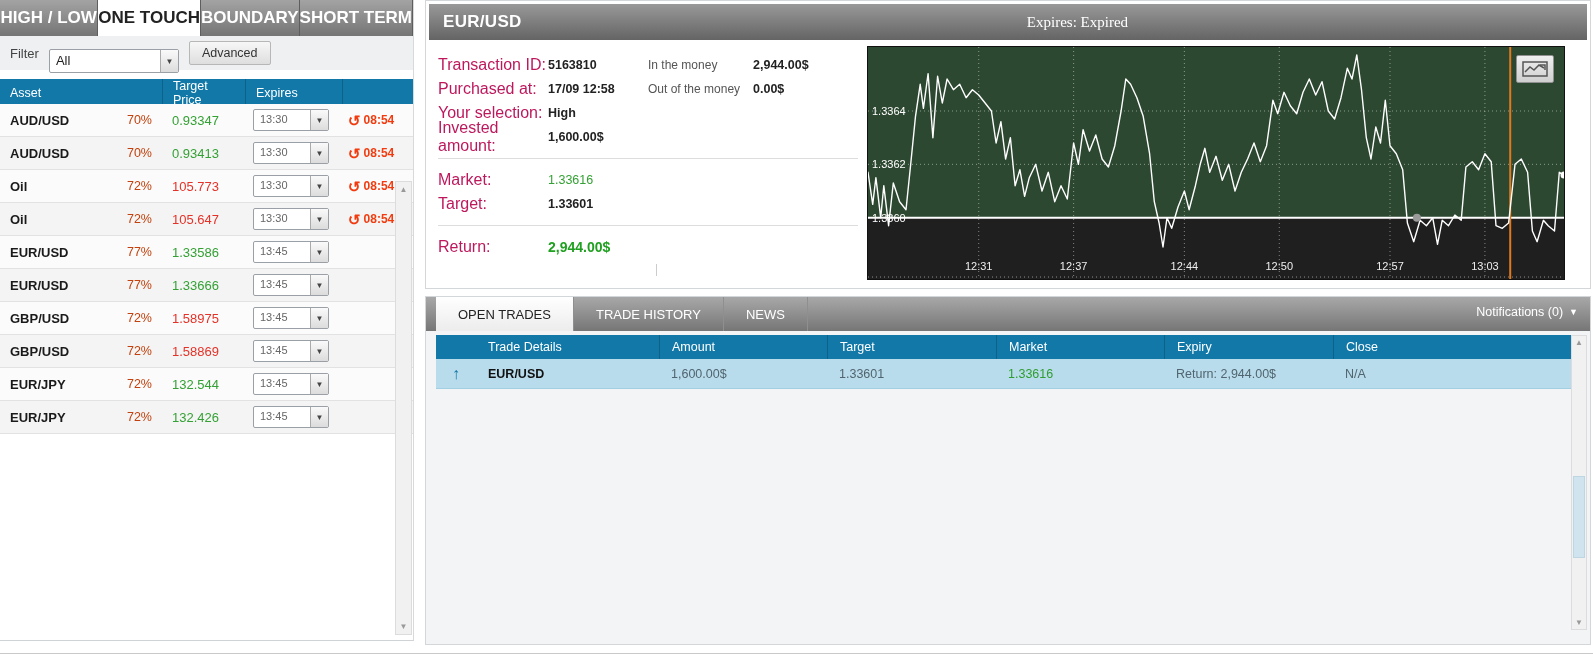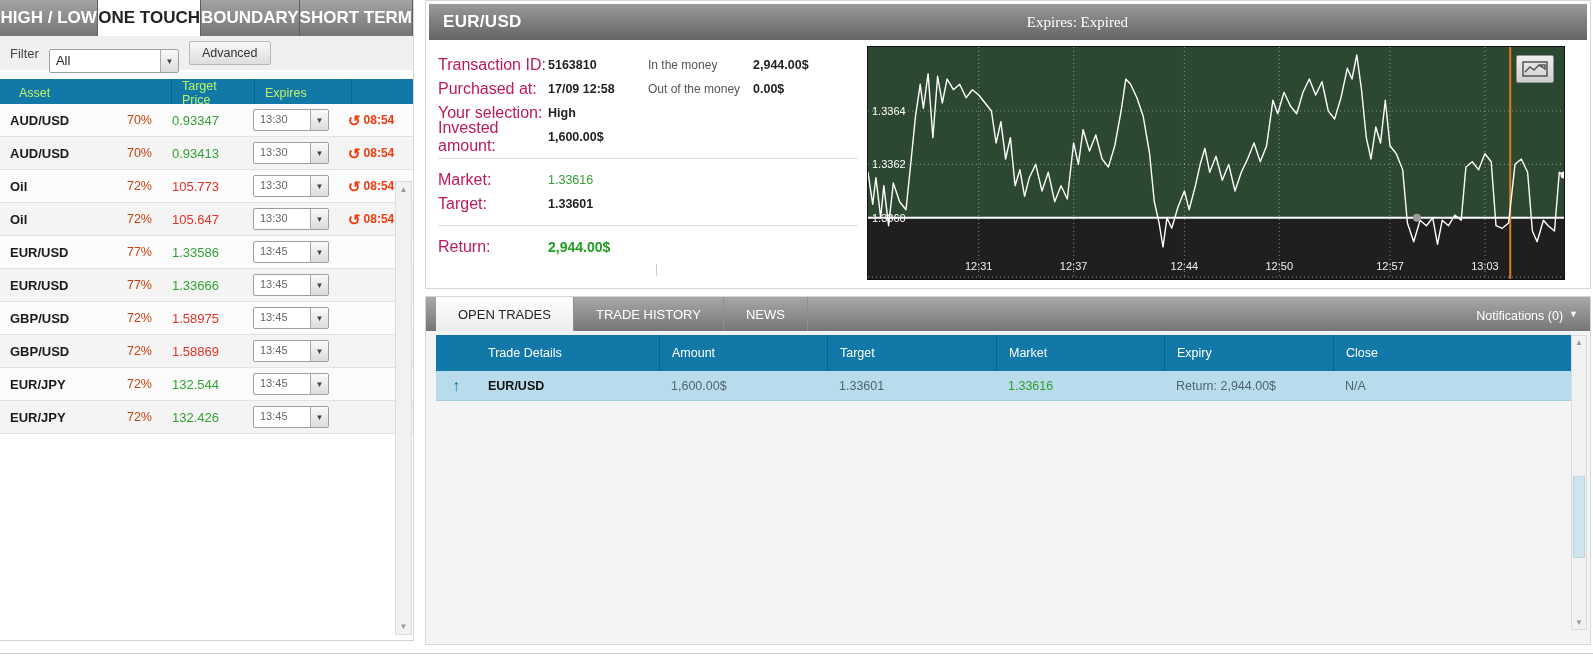--- a/index.html
+++ b/index.html
@@ -29,21 +29,21 @@
   .mode-btn{height:24px;padding:0 14px;display:flex;align-items:center;font-size:12.5px;border-radius:2px;}
   .mode-btn.blue{background:linear-gradient(#1f86b8,#0f6f9e);border:1px solid #0b5d88;color:#fff;}
   .mode-btn.gray{background:linear-gradient(#f4f4f4,#d8d8d8);border:1px solid #b7b7b7;color:#333;}
   .filter-row{display:flex;align-items:center;background:#eef0f2;height:34px;padding:0 10px;gap:10px;}
   .filter-label{font-size:13px;color:#444;}
   .filter-row .sel{width:128px;height:22px;background:#fff;margin-top:16px;}
   .filter-row .sel .selv{font-size:13px;color:#222;padding-top:3px;}
   .adv-btn{height:22px;padding:0 12px;background:linear-gradient(#f7f7f7,#dedede);
     border:1px solid #b7b7b7;color:#333;font-size:12.5px;display:flex;align-items:center;border-radius:2px;}
   .asset-area{position:relative;margin-top:9px;}
-  .thead{display:grid;grid-template-columns:162px 83px 97px 1fr;height:25px;background:#1278a8;color:#bef264;padding-left:9px;}
+  .thead{display:grid;grid-template-columns:162px 83px 97px 1fr;height:25px;background:#1278a8;color:#ffffff;}
   .thead .th{display:flex;align-items:center;padding:0 10px;font-size:12.5px;border-left:1px solid #0d628c;}
   .thead .th:first-child{border-left:none;}
   .tbody{position:relative;}
   .arow{display:grid;grid-template-columns:162px 83px 97px 1fr;align-items:center;height:32px;
     border-bottom:1px solid #e2e2e2;background:#fbfbfb;}
   .arow:nth-child(even){background:#f4f4f4;}
   .c-asset{display:flex;justify-content:space-between;align-items:center;padding:0 10px;}
   .aname{font-size:13px;font-weight:bold;color:#1a1a1a;}
   .apct{font-size:12.5px;color:#c2410c;}
   .c-price{font-size:13px;padding-left:10px;}
@@ -86,25 +86,25 @@
     display:flex;align-items:center;justify-content:center;}
 
   
   .bottom-panel{position:absolute;left:425px;top:296px;width:1166px;height:349px;background:#f2f4f5;
     border:1px solid #d3d7da;box-sizing:border-box;}
   .btab-bar{position:absolute;left:0;right:0;top:0;height:34px;background:linear-gradient(#a8a8a8,#767676);
     display:flex;align-items:stretch;}
   .btab{display:flex;align-items:center;padding:0 22px;color:#fff;font-size:13px;
     border-right:1px solid #8f8f8f;cursor:pointer;}
   .btab.active{background:linear-gradient(#ffffff,#ececec);color:#222;margin-left:10px;}
-  .notif{position:absolute;right:12px;top:12px;height:30px;display:flex;gap:6px;
+  .notif{position:absolute;right:12px;top:0;height:30px;display:flex;align-items:center;gap:6px;
     color:#fff;font-size:12.5px;cursor:pointer;}
   .notif .chev{font-size:9px;}
   .btable{position:absolute;left:10px;right:10px;top:38px;}
-  .bthead{display:grid;grid-template-columns:40px 183px 168px 169px 168px 169px 1fr;height:36px;background:#1278a8;}
+  .bthead{display:grid;grid-template-columns:40px 183px 168px 169px 168px 169px 1fr;height:24px;background:#1278a8;}
   .bthead .th{display:flex;align-items:center;color:#fff;font-size:12.5px;padding:0 12px;border-left:1px solid #0d628c;}
   .bthead .th:first-child{border-left:none;}
   .btrow{display:grid;grid-template-columns:40px 183px 168px 169px 168px 169px 1fr;height:29px;background:#b9dcec;
     border-bottom:1px solid #a3cfe2;}
   .btrow>div{display:flex;align-items:center;font-size:12.5px;color:#50656f;padding:0 12px;}
   .btrow .up-arrow{justify-content:center;color:#1278a8;font-weight:bold;font-size:16px;padding:0;}
   .btrow .sym{font-weight:bold;color:#111;}
   .btrow .mktv{color:#2f9e2f;}
   .bscroll{position:absolute;right:3px;top:38px;bottom:14px;width:14px;background:#f1f1f1;
     border:1px solid #dcdcdc;display:flex;flex-direction:column;justify-content:space-between;align-items:center;}

